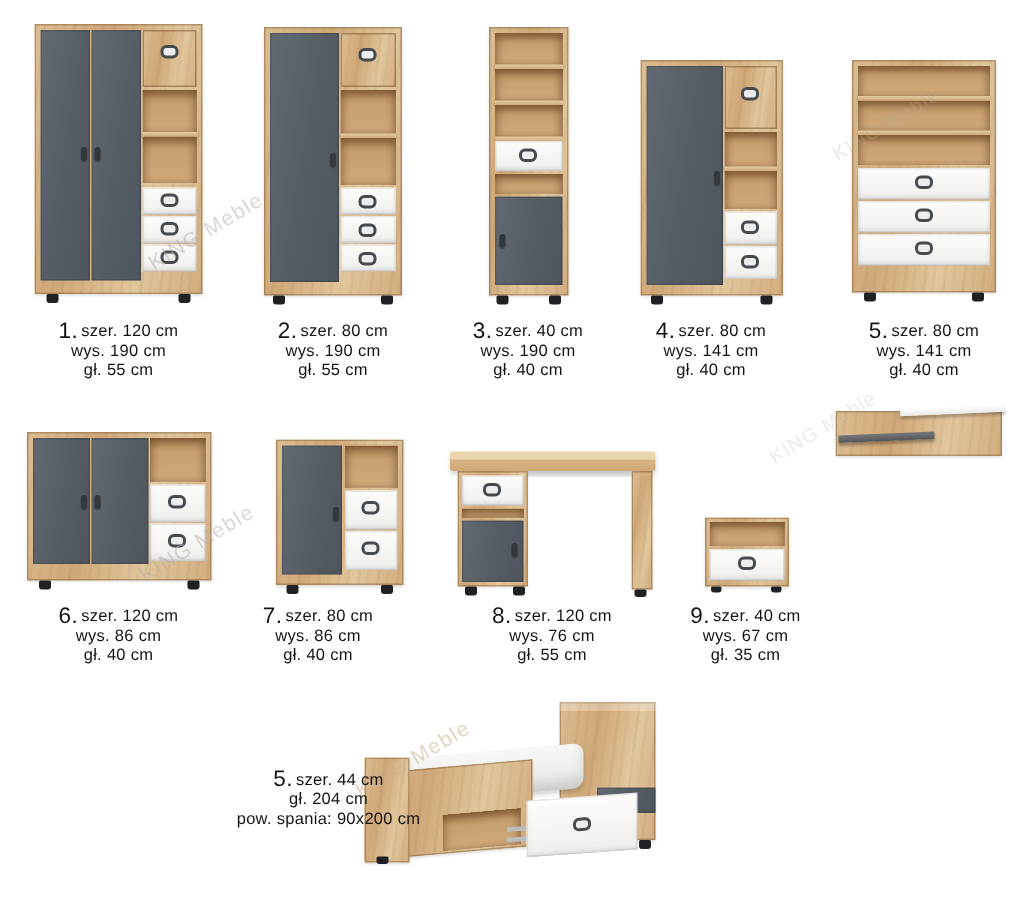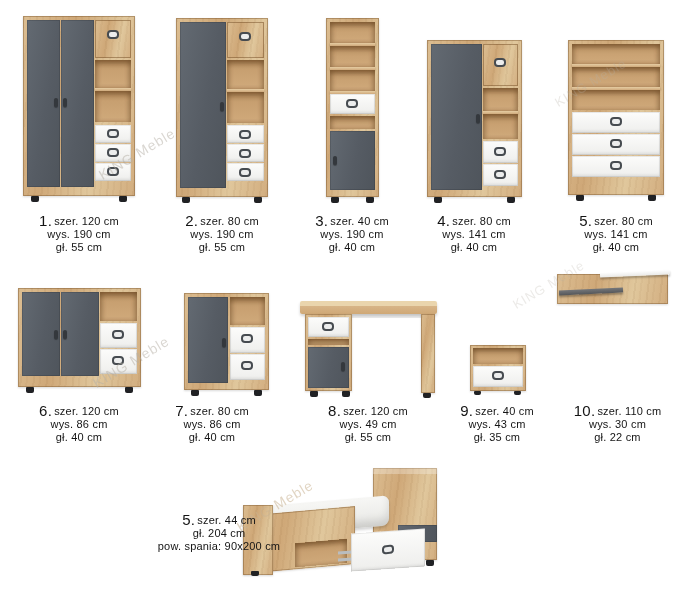--- a/index.html
+++ b/index.html
@@ -247,32 +247,27 @@
     <div>wys. 86 cm</div>
     <div>gł. 40 cm</div>
   </div>
   <div class="plabel" style="left:157px;top:404px;width:110px">
     <div><span class="num">7.</span><span>szer. 80 cm</span></div>
     <div>wys. 86 cm</div>
     <div>gł. 40 cm</div>
   </div>
   <div class="plabel" style="left:313px;top:404px;width:110px">
     <div><span class="num">8.</span><span>szer. 120 cm</span></div>
-    <div>wys. 49 cm</div>
+    <div>wys. 76 cm</div>
     <div>gł. 55 cm</div>
   </div>
   <div class="plabel" style="left:442px;top:404px;width:110px">
     <div><span class="num">9.</span><span>szer. 40 cm</span></div>
-    <div>wys. 43 cm</div>
+    <div>wys. 67 cm</div>
     <div>gł. 35 cm</div>
-  </div>
-  <div class="plabel" style="left:560px;top:404px;width:115px">
-    <div><span class="num">10.</span><span>szer. 110 cm</span></div>
-    <div>wys. 30 cm</div>
-    <div>gł. 22 cm</div>
   </div>
   <div class="plabel" style="left:148px;top:513px;width:142px">
     <div><span class="num">5.</span><span>szer. 44 cm</span></div>
     <div>gł. 204 cm</div>
     <div>pow. spania: 90x200 cm</div>
   </div>
 
 </div>
 
 </body></html>

